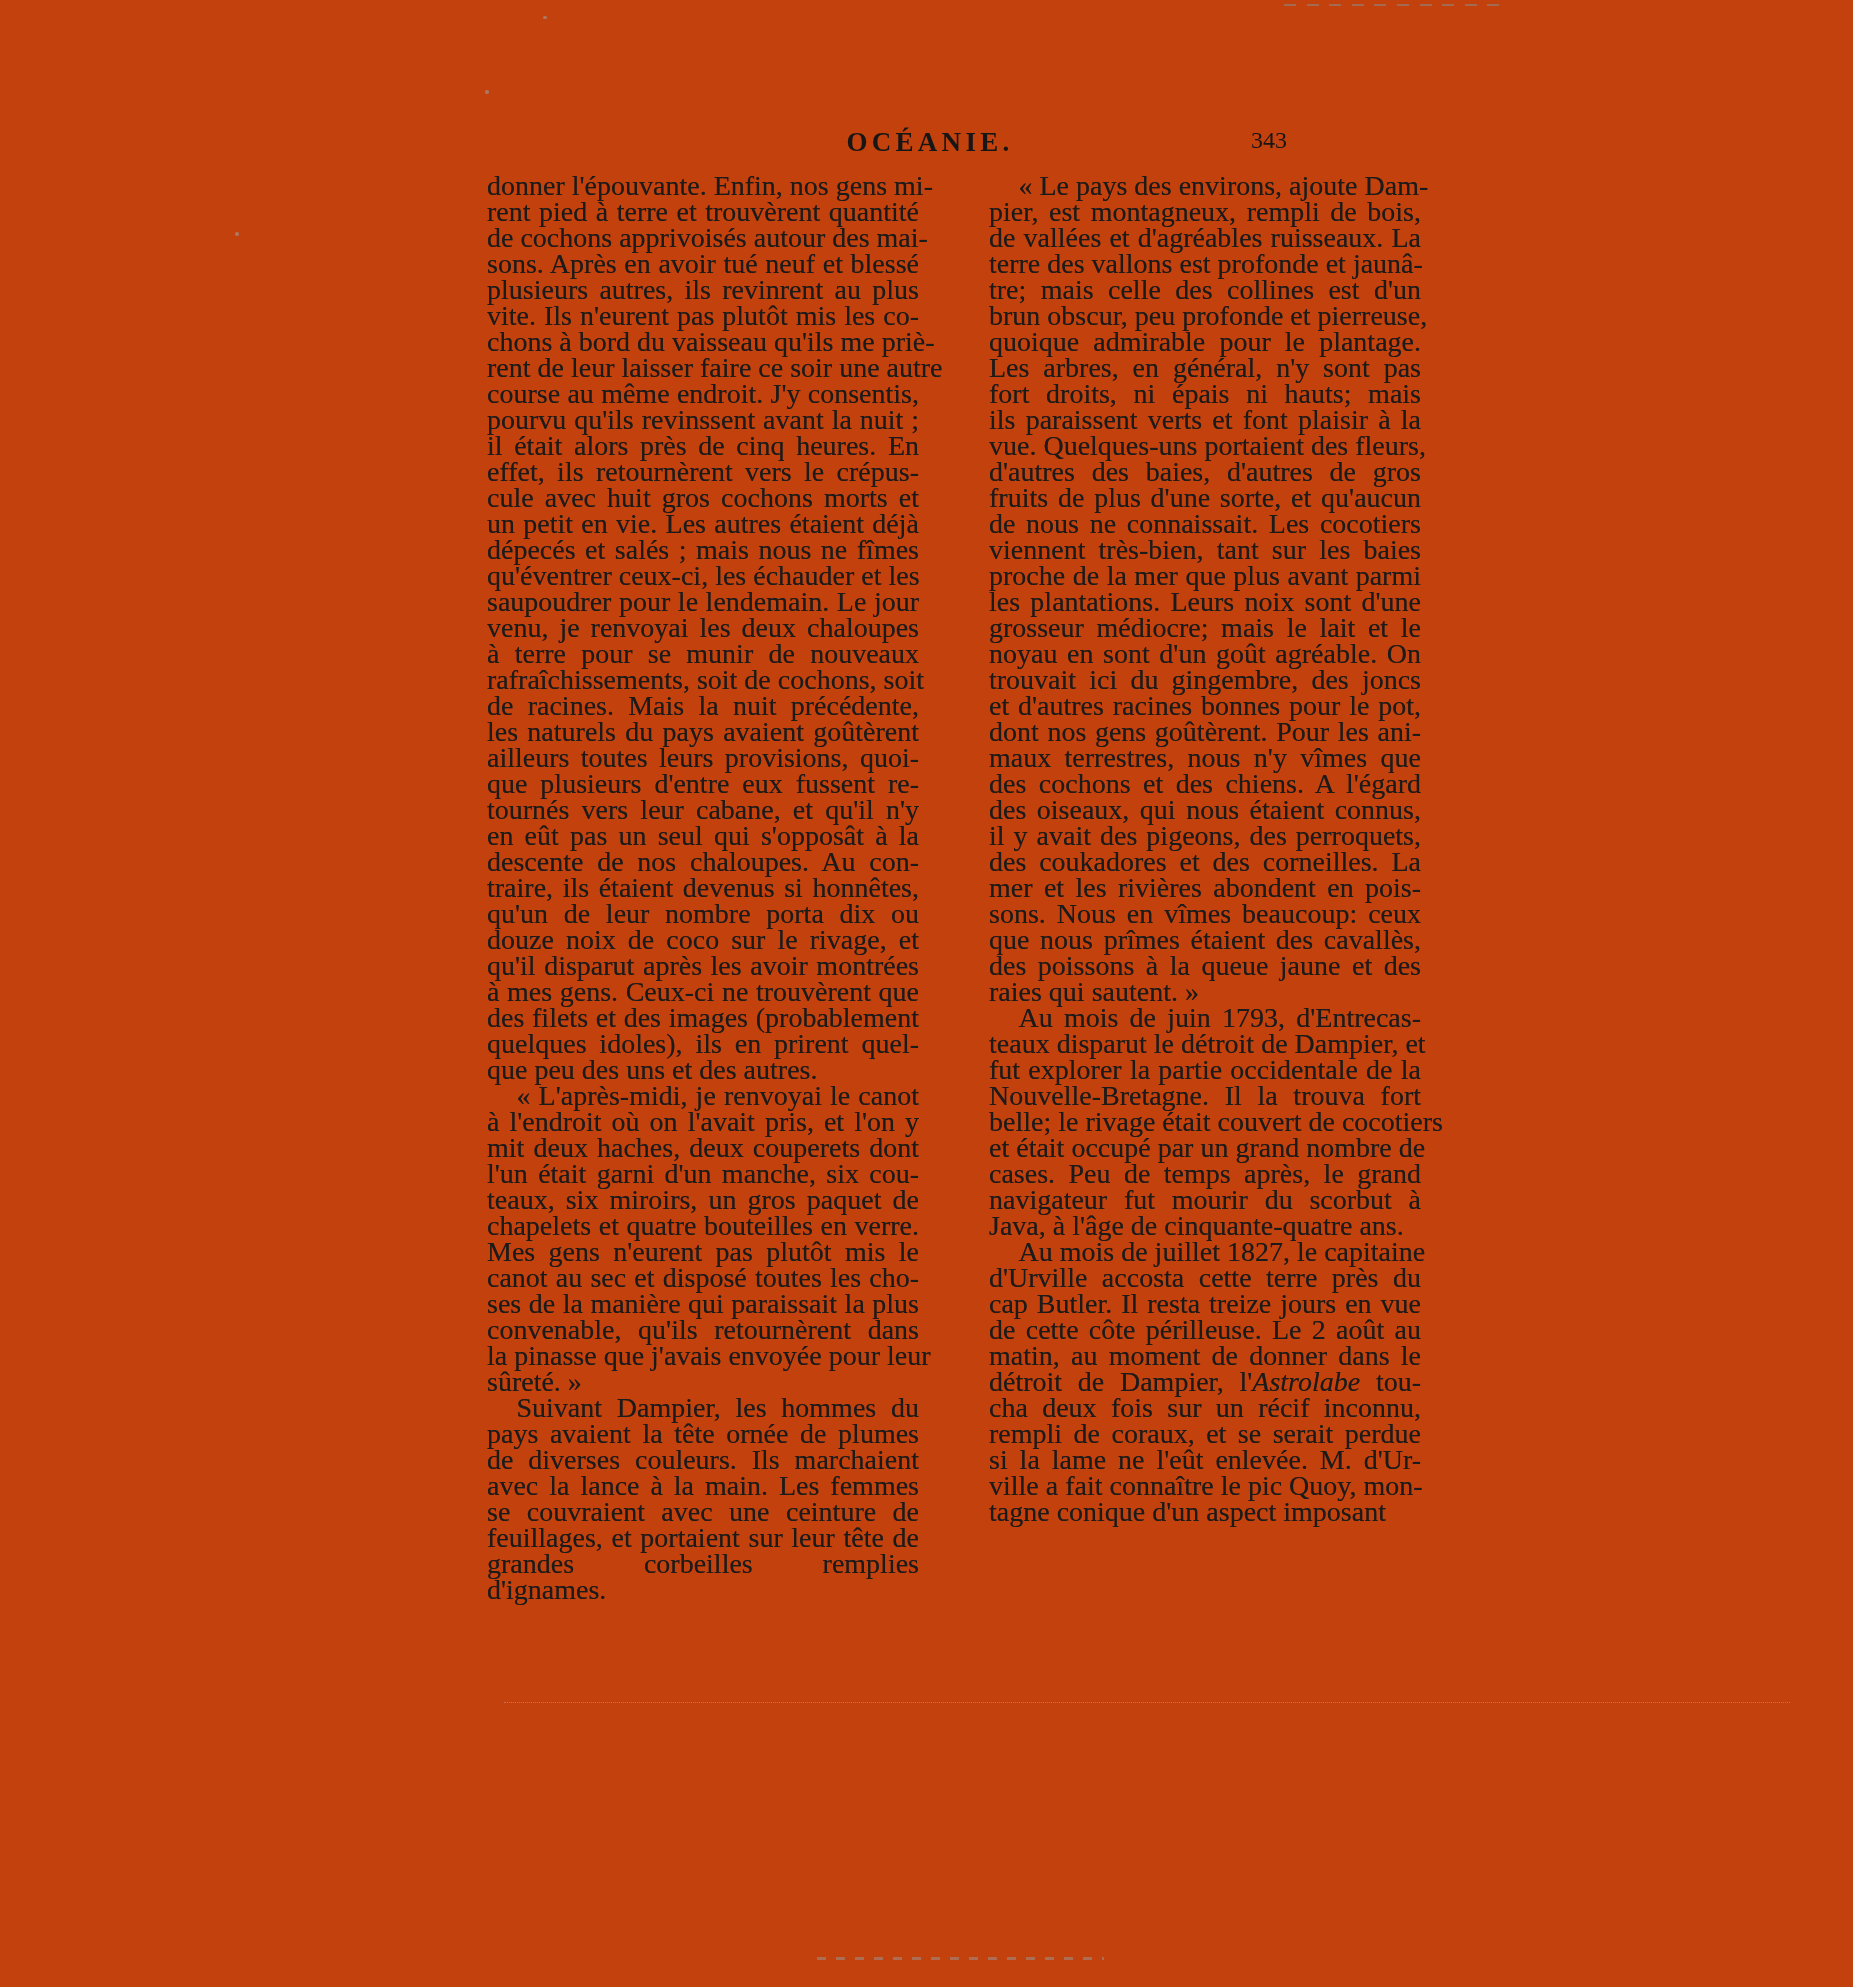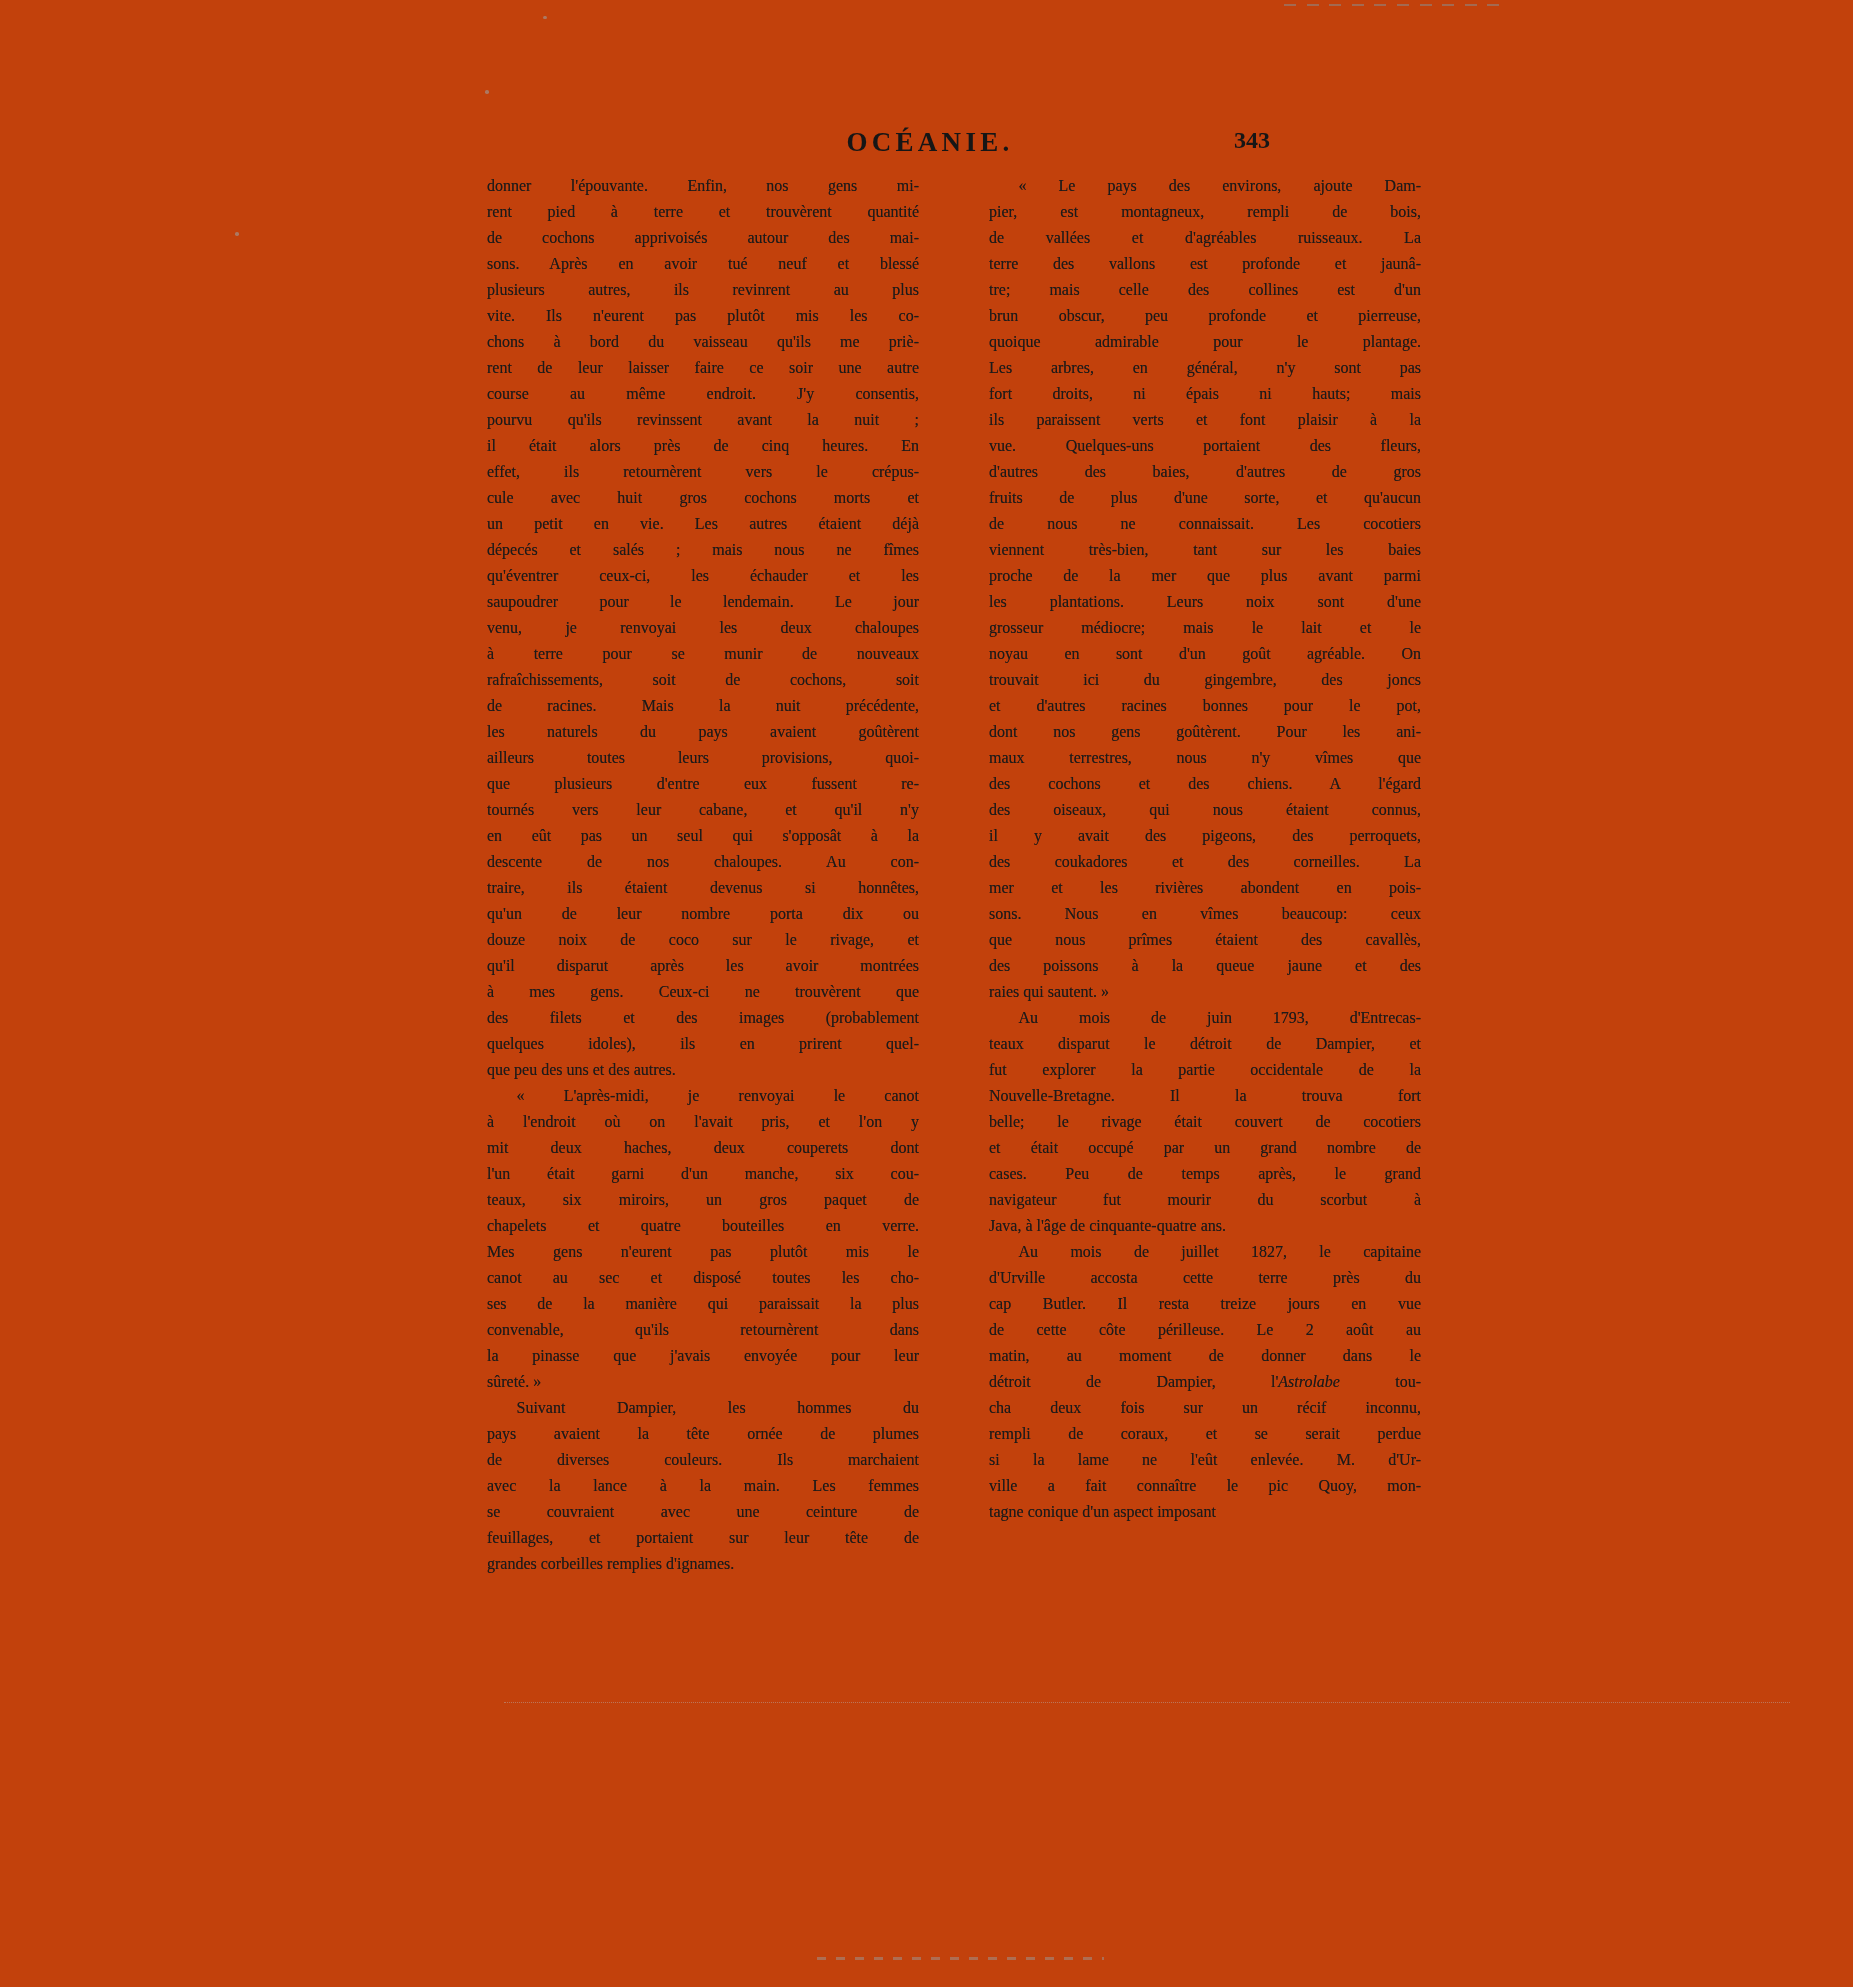--- a/index.html
+++ b/index.html
@@ -26,31 +26,31 @@
     font-size: 27px;
     letter-spacing: 4.3px;
     font-weight: 700;
     color: #161616;
   }
   .page-number {
     position: absolute;
     top: 127px;
     left: 1217px;
     width: 70px;
-    text-align: center;
+    text-align: right;
     font-size: 24px;
-    font-weight: 700;
+    font-weight: 400;
     color: #161616;
   }
   
   .column {
     position: absolute;
     top: 173px;
     width: 432px;
-    font-size: 16px;
+    font-size: 28px;
     line-height: 26px;
     text-shadow: 0 0 0.4px rgba(20,20,20,0.55);
   }
   .column-left  { left: 487px; }
   .column-right { left: 941px; margin-left: 48px; }
 
   .paragraph { margin: 0; }
   .line {
     text-align: justify;
     text-align-last: justify;

